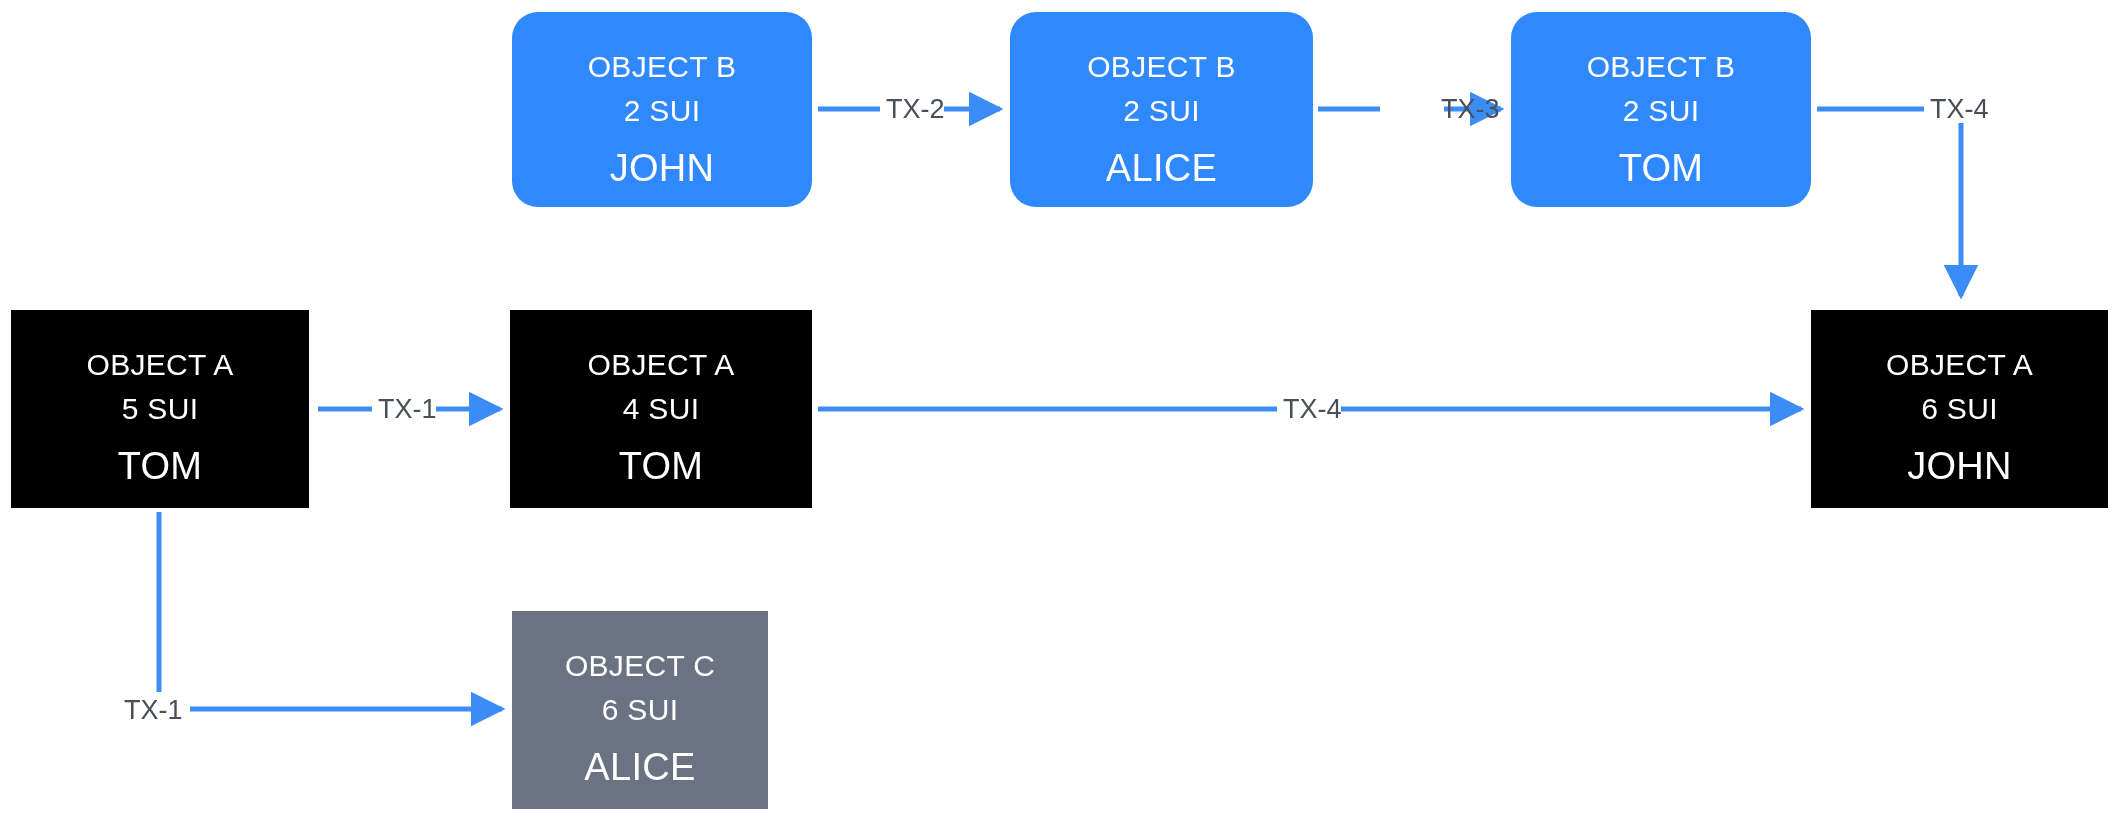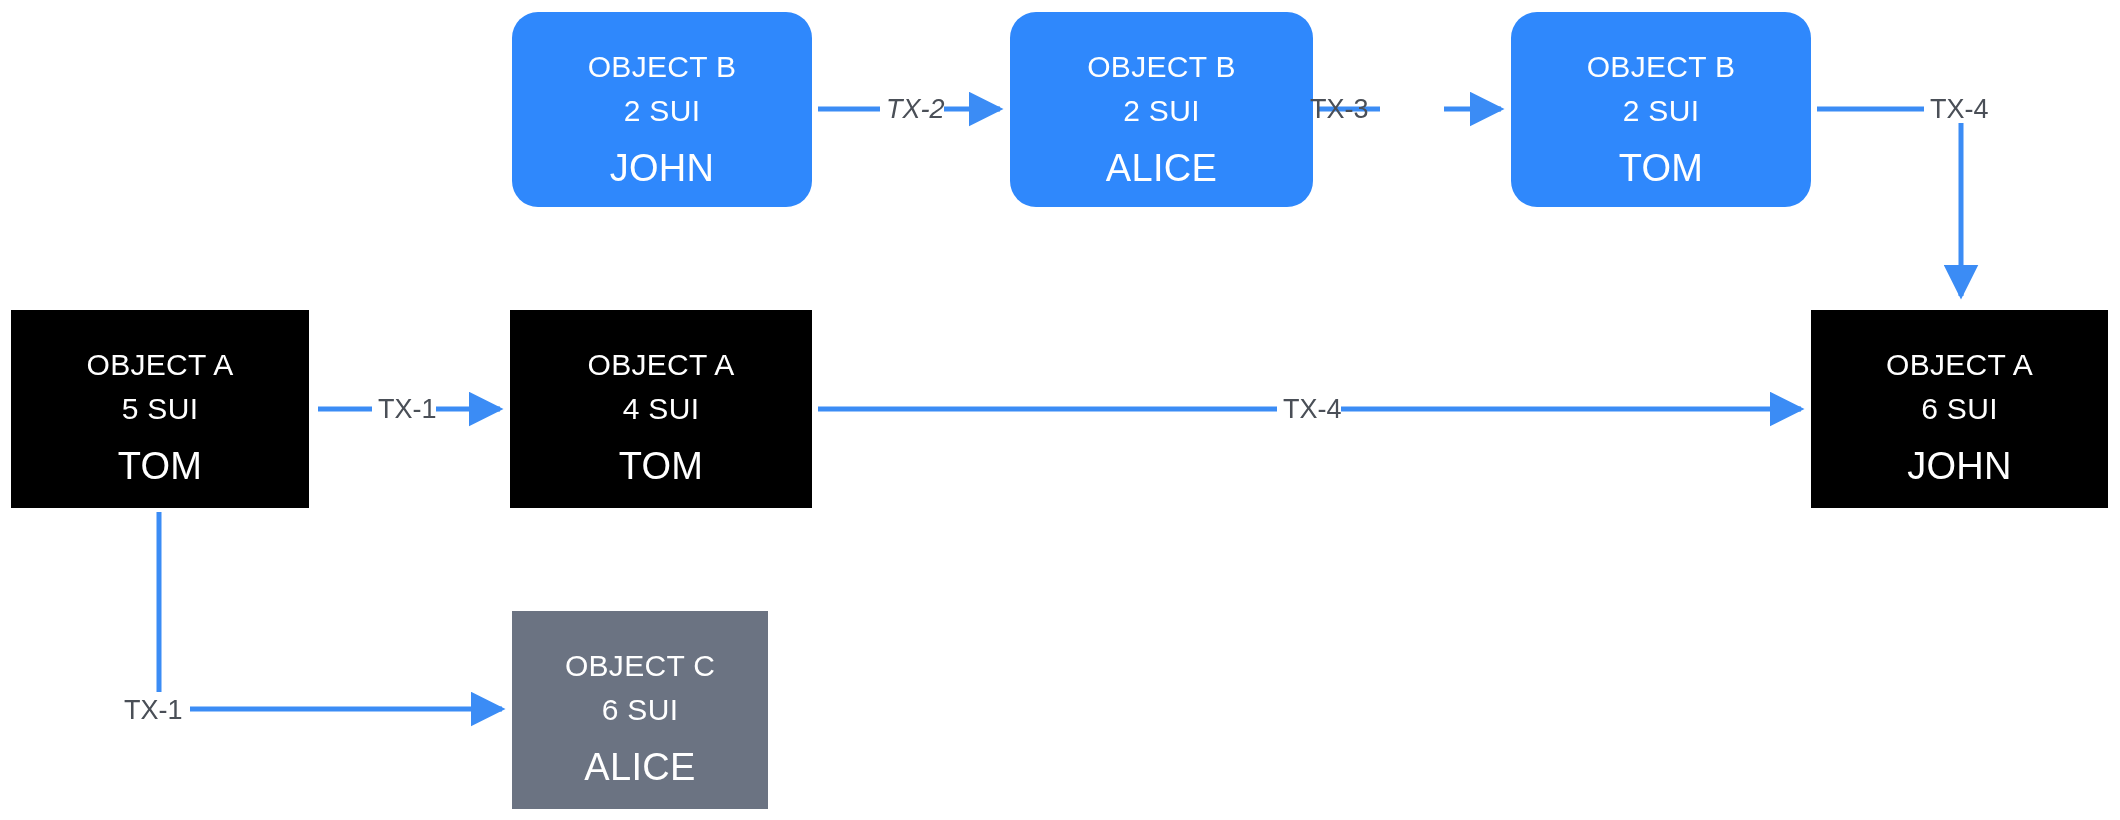--- a/index.html
+++ b/index.html
@@ -141,20 +141,20 @@
     <span class="amount">6 SUI</span>
     <span class="owner">JOHN</span>
   </div>
 
   <div class="node gray" style="left:512px; top:611px; width:256px; height:198px;">
     <span class="head">OBJECT C</span>
     <span class="amount">6 SUI</span>
     <span class="owner">ALICE</span>
   </div>
 
-  <span class="edge-label" style="left:886px; top:96px;font-style:italic;">TX-2</span>
-  <span class="edge-label" style="left:1310px; top:96px;">TX-3</span>
+  <span class="edge-label" style="left:886px; top:96px;">TX-2</span>
+  <span class="edge-label" style="left:1441px; top:96px;">TX-3</span>
   <span class="edge-label" style="left:1930px; top:96px;">TX-4</span>
   <span class="edge-label" style="left:378px; top:396px;">TX-1</span>
   <span class="edge-label" style="left:1283px; top:396px;">TX-4</span>
   <span class="edge-label" style="left:124px; top:697px;">TX-1</span>
 
 </div>
 
 </body></html>

